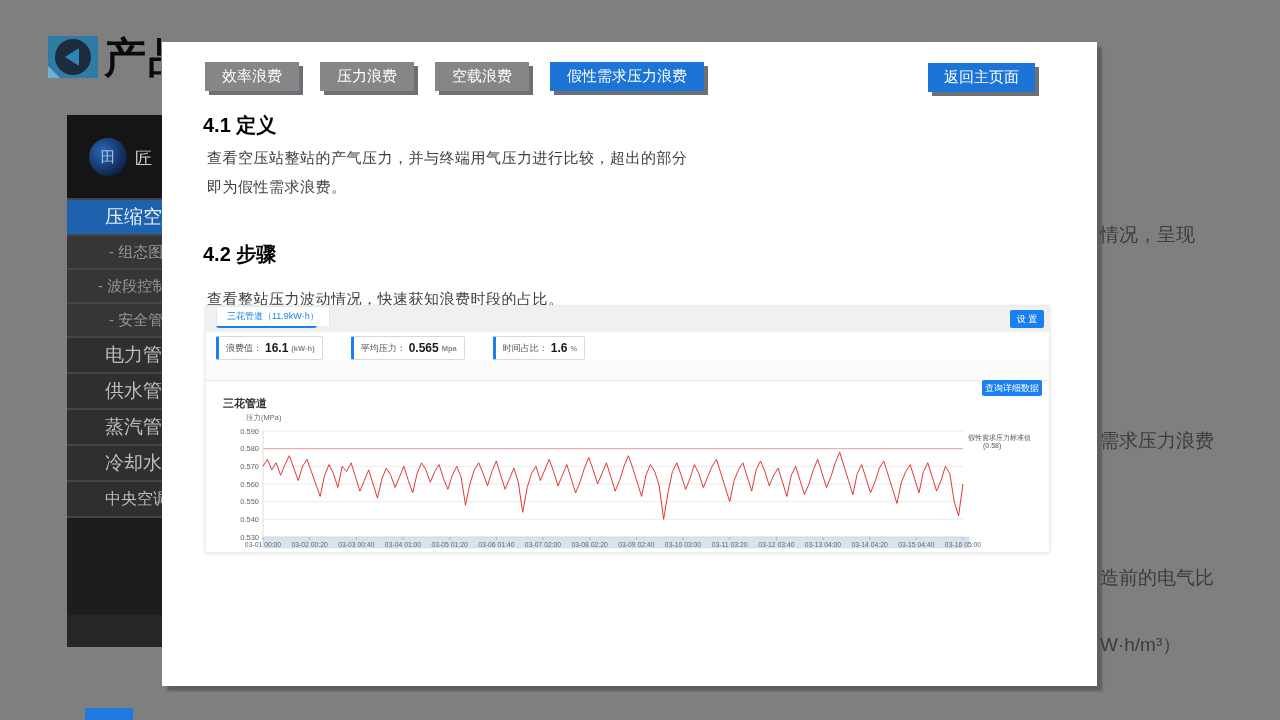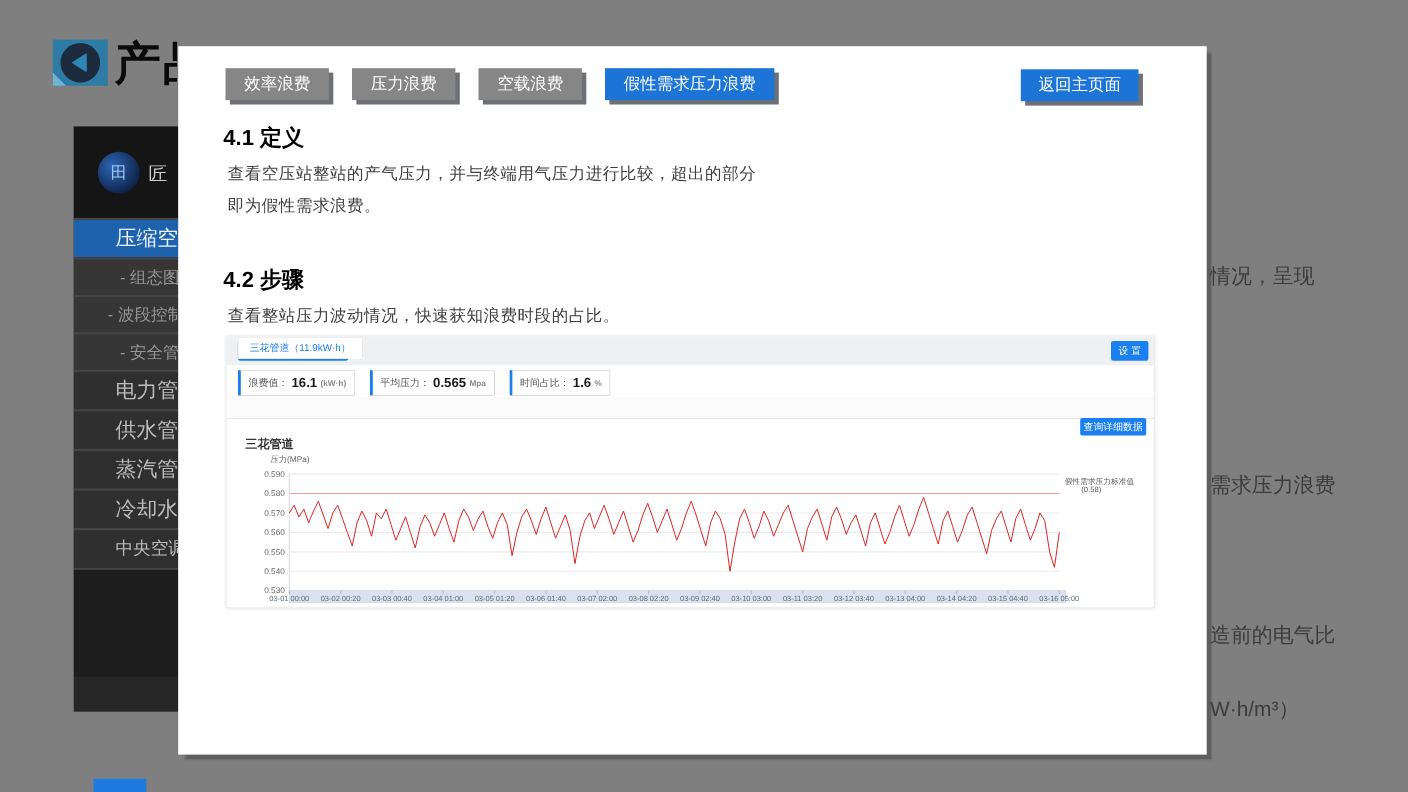--- a/index.html
+++ b/index.html
@@ -51,21 +51,21 @@
   .shot{position:absolute;left:43px;top:263px;width:845px;height:248px;background:#fff;
       border:1px solid #ececec;box-shadow:0 1px 4px rgba(0,0,0,0.10);box-sizing:border-box;}
   .shot-head{position:absolute;left:0;top:0;width:100%;height:26px;background:#eef0f2;}
   .shot-badge{position:absolute;left:10px;top:4px;height:18px;padding:0 8px;background:#1a7ff0;
       border-radius:3px;color:#fff;font-size:9px;display:flex;align-items:center;gap:4px;}
   .shot-badge .ic{font-size:10px;}
   .btn-blue-sm{position:absolute;background:#1a7ff0;color:#fff;font-size:9px;border-radius:2px;
       display:flex;align-items:center;justify-content:center;cursor:pointer;}
   .settings-btn{right:5px;top:4px;width:34px;height:18px;}
   .query-btn{right:7px;top:74px;width:60px;height:16px;}
-  .stats-row{position:absolute;left:10px;top:30px;display:flex;gap:13px;}
+  .stats-row{position:absolute;left:10px;top:30px;display:flex;gap:28px;}
   .stat-box{background:#fff;border:1px solid #d9d9d9;border-left:3px solid #1a7ff0;border-radius:2px;
       height:22px;display:flex;align-items:center;padding:0 7px;gap:3px;white-space:nowrap;}
   .stat-box .lbl{font-size:9px;color:#555;}
   .stat-box .val{font-size:12px;font-weight:bold;color:#1a1a1a;}
   .stat-box .unit{font-size:7.5px;color:#888;font-weight:bold;}
   .pipe-tabstrip{position:absolute;left:0;top:55px;width:100%;height:19px;border-bottom:1px solid #e8e8e8;
       background:#fbfbfc;}
   .pipe-tab{position:absolute;left:10px;top:0;height:18px;padding:0 10px;background:#fff;
       border:1px solid #e8e8e8;border-bottom:1px solid #fff;color:#1a7ff0;font-size:9px;
       display:flex;align-items:center;cursor:pointer;}
@@ -100,42 +100,42 @@
           <div class="sb-item main" style="height: 36px; padding-left: 38px; font-size: 19px;">供水管理</div>
           <div class="sb-item main" style="height: 36px; padding-left: 38px; font-size: 19px;">蒸汽管理</div>
           <div class="sb-item main" style="height: 36px; padding-left: 38px; font-size: 19px;">冷却水管理</div>
           <div class="sb-item main" style="height: 36px; padding-left: 38px; font-size: 16px;">中央空调管理</div>
         </div>
       <div class="sb-fill"></div>
     </div>
   </div>
 
   <div id="peek-texts">
-      <div class="peek-text" style="top: 222px; margin-top: 16px;">情况，呈现</div>
+      <div class="peek-text" style="top: 222px;">情况，呈现</div>
       <div class="peek-text" style="top: 428px;">需求压力浪费</div>
       <div class="peek-text" style="top: 565px;">造前的电气比</div>
       <div class="peek-text" style="top: 632px;">W·h/m³）</div>
     </div>
   <div class="blue-strip"></div>
 
   <div class="panel">
     <div class="slide-tabs" id="slide-tabs">
         <div class="slide-tab">效率浪费</div>
         <div class="slide-tab">压力浪费</div>
         <div class="slide-tab">空载浪费</div>
         <div class="slide-tab active">假性需求压力浪费</div>
       </div>
     <div class="return-btn">返回主页面</div>
 
     <div class="sec-h" style="top:70px">4.1 定义</div>
     <div class="sec-line" style="top:107px">查看空压站整站的产气压力，并与终端用气压力进行比较，超出的部分</div>
     <div class="sec-line" style="top:136px">即为假性需求浪费。</div>
 
     <div class="sec-h" style="top:199px">4.2 步骤</div>
-    <div class="sec-line" style="top:236px">查看整站压力波动情况，快速获知浪费时段的占比。</div>
+    <div class="sec-line" style="top:248px">查看整站压力波动情况，快速获知浪费时段的占比。</div>
 
     <div class="shot">
       <div class="shot-head"></div>
       <div class="shot-badge">
         <span class="ic">⚙</span>
         <span>假性需求压力浪费</span>
       </div>
       <div class="btn-blue-sm settings-btn">设 置</div>
 
       <div class="stats-row" id="stats-row">

